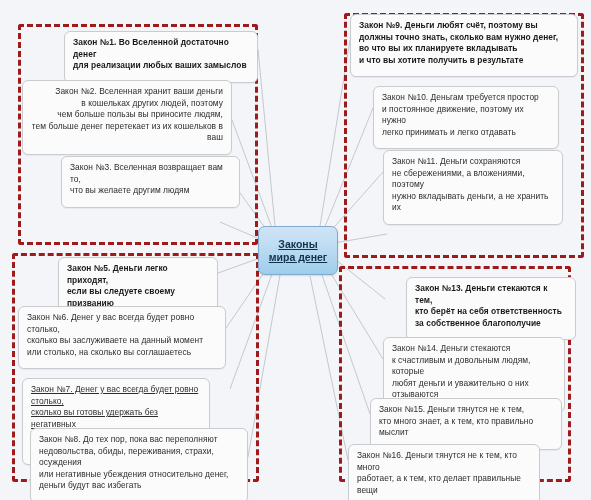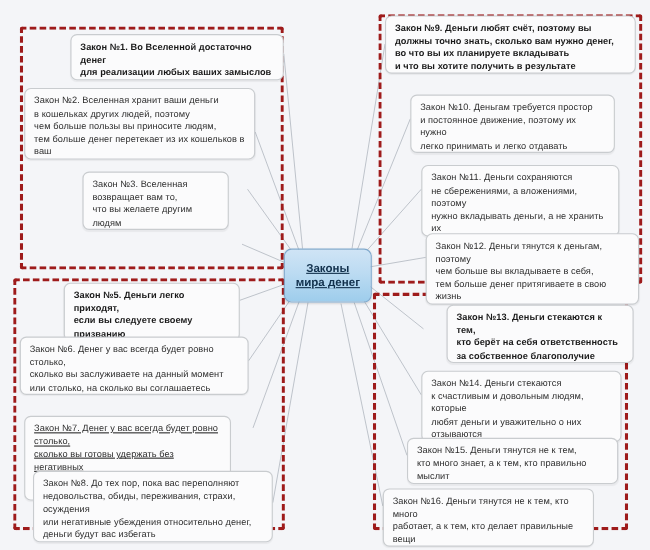--- a/index.html
+++ b/index.html
@@ -23,21 +23,21 @@
     background:transparent;
   }
 
   
   .note{
     position:absolute;
     box-sizing:border-box;
     background:#fbfbfc;
     border:1px solid #c9cccf;
     border-radius:6px;
-    padding:5px 8px 0 8px;
+    padding:5px 8px 10px 8px;
     color:#2d2d2d;
     font-size:8.4px;
     line-height:11.6px;
     letter-spacing:.05px;
     white-space:pre-line;
     box-shadow:0 1px 1px rgba(0,0,0,.05);
   }
   .note.bold{font-weight:bold;color:#1a1a1a;}
 
   
@@ -87,25 +87,25 @@
     </g>
   </svg>
 
   <div class="quad" style="left:18px;top:24px;width:240px;height:221px;"></div>
   <div class="quad" style="left:12px;top:253px;width:247px;height:229px;"></div>
   <div class="quad" style="left:344px;top:13px;width:240px;height:245px;"></div>
   <div class="quad" style="left:339px;top:266px;width:232px;height:216px;"></div>
 
   <div class="note bold" style="left:64px;top:31px;width:194px;">Закон №1. Во Вселенной достаточно денег
 для реализации любых ваших замыслов</div>
-  <div class="note" style="left:22px;top:80px;width:210px;">Закон №2. Вселенная хранит ваши деньги
+  <div class="note" style="left:22px;top:80px;width:210px;text-align:right;">Закон №2. Вселенная хранит ваши деньги
 в кошельках других людей, поэтому
 чем больше пользы вы приносите людям,
 тем больше денег перетекает из их кошельков в ваш</div>
-  <div class="note" style="left:75px;top:156px;width:133px;">Закон №3. Вселенная возвращает вам то,
+  <div class="note" style="left:61px;top:156px;width:179px;">Закон №3. Вселенная возвращает вам то,
 что вы желаете другим людям</div>
 
   <div class="note bold" style="left:58px;top:257px;width:160px;">Закон №5. Деньги легко приходят,
 если вы следуете своему призванию</div>
   <div class="note" style="left:18px;top:306px;width:208px;">Закон №6. Денег у вас всегда будет ровно столько,
 сколько вы заслуживаете на данный момент
 или столько, на сколько вы соглашаетесь</div>
   <div class="note" style="left:22px;top:378px;width:188px;text-decoration:underline;">Закон №7. Денег у вас всегда будет ровно столько,
 сколько вы готовы удержать без негативных
 последствий для себя и окружающих людей</div>
@@ -117,23 +117,20 @@
   <div class="note bold" style="left:350px;top:14px;width:228px;">Закон №9. Деньги любят счёт, поэтому вы
 должны точно знать, сколько вам нужно денег,
 во что вы их планируете вкладывать
 и что вы хотите получить в результате</div>
   <div class="note" style="left:373px;top:86px;width:186px;">Закон №10. Деньгам требуется простор
 и постоянное движение, поэтому их нужно
 легко принимать и легко отдавать</div>
   <div class="note" style="left:383px;top:150px;width:180px;">Закон №11. Деньги сохраняются
 не сбережениями, а вложениями, поэтому
 нужно вкладывать деньги, а не хранить их</div>
-  <div class="note" style="left:387px;top:212px;width:194px;">Закон №12. Деньги тянутся к деньгам, поэтому
-чем больше вы вкладываете в себя,
-тем больше денег притягиваете в свою жизнь</div>
 
   <div class="note bold" style="left:406px;top:277px;width:170px;">Закон №13. Деньги стекаются к тем,
 кто берёт на себя ответственность
 за собственное благополучие</div>
   <div class="note" style="left:383px;top:337px;width:182px;">Закон №14. Деньги стекаются
 к счастливым и довольным людям, которые
 любят деньги и уважительно о них отзываются</div>
   <div class="note" style="left:370px;top:398px;width:192px;">Закон №15. Деньги тянутся не к тем,
 кто много знает, а к тем, кто правильно мыслит</div>
   <div class="note" style="left:348px;top:444px;width:192px;">Закон №16. Деньги тянутся не к тем, кто много

